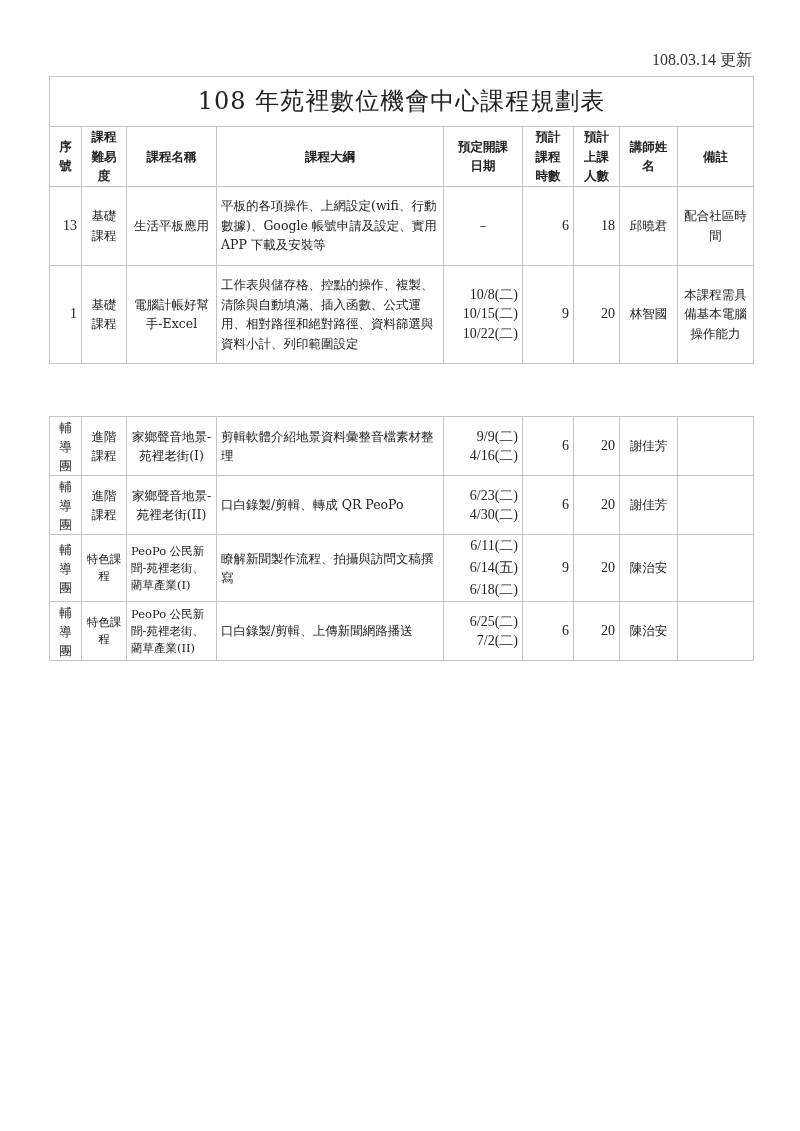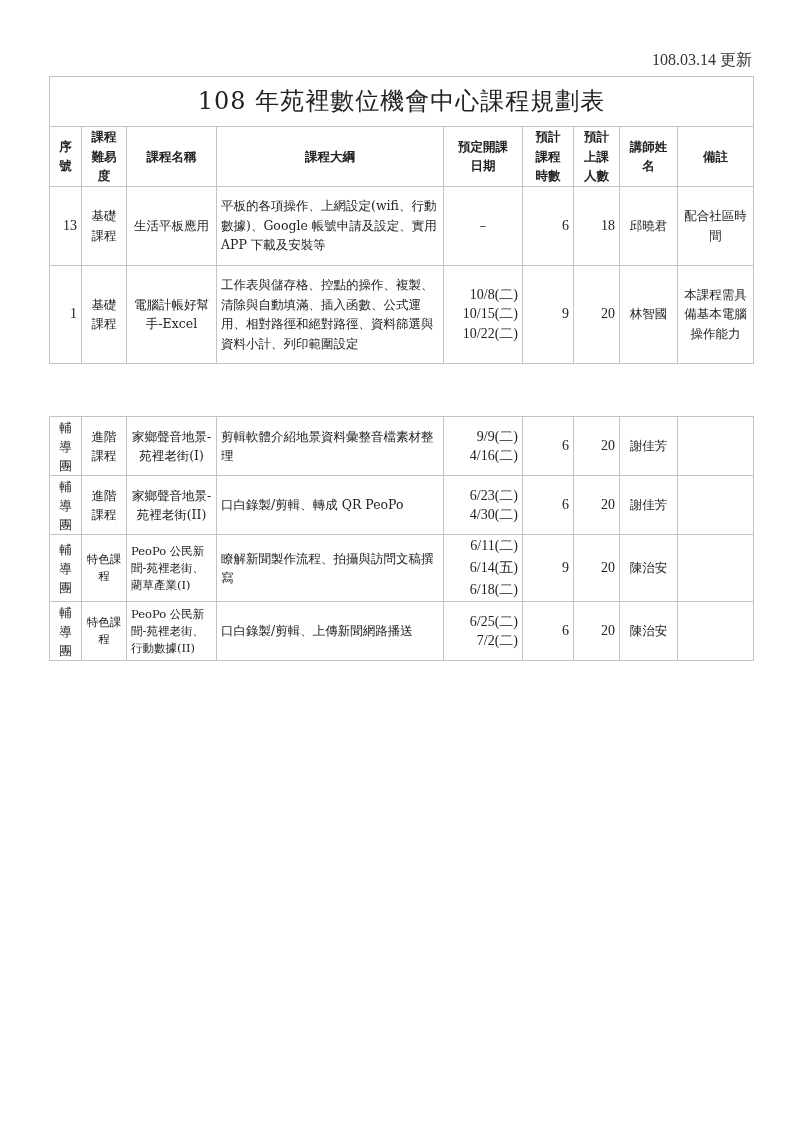--- a/index.html
+++ b/index.html
@@ -136,21 +136,21 @@
 6/14(五)
 6/18(二)</td>
     <td class="num">9</td>
     <td class="num">20</td>
     <td>陳治安</td>
     <td></td>
   </tr>
   <tr class="r2">
     <td style="line-height:19px">輔導團</td>
     <td class="small">特色課程</td>
-    <td class="small left">PeoPo 公民新聞-苑裡老街、行動數據(II)</td>
+    <td class="small left">PeoPo 公民新聞-苑裡老街、藺草產業(II)</td>
     <td class="left">口白錄製/剪輯、上傳新聞網路播送</td>
     <td class="num" style="white-space:pre-line">6/25(二)
 7/2(二)</td>
     <td class="num">6</td>
     <td class="num">20</td>
     <td>陳治安</td>
     <td></td>
   </tr>
 </tbody>
   </table>

